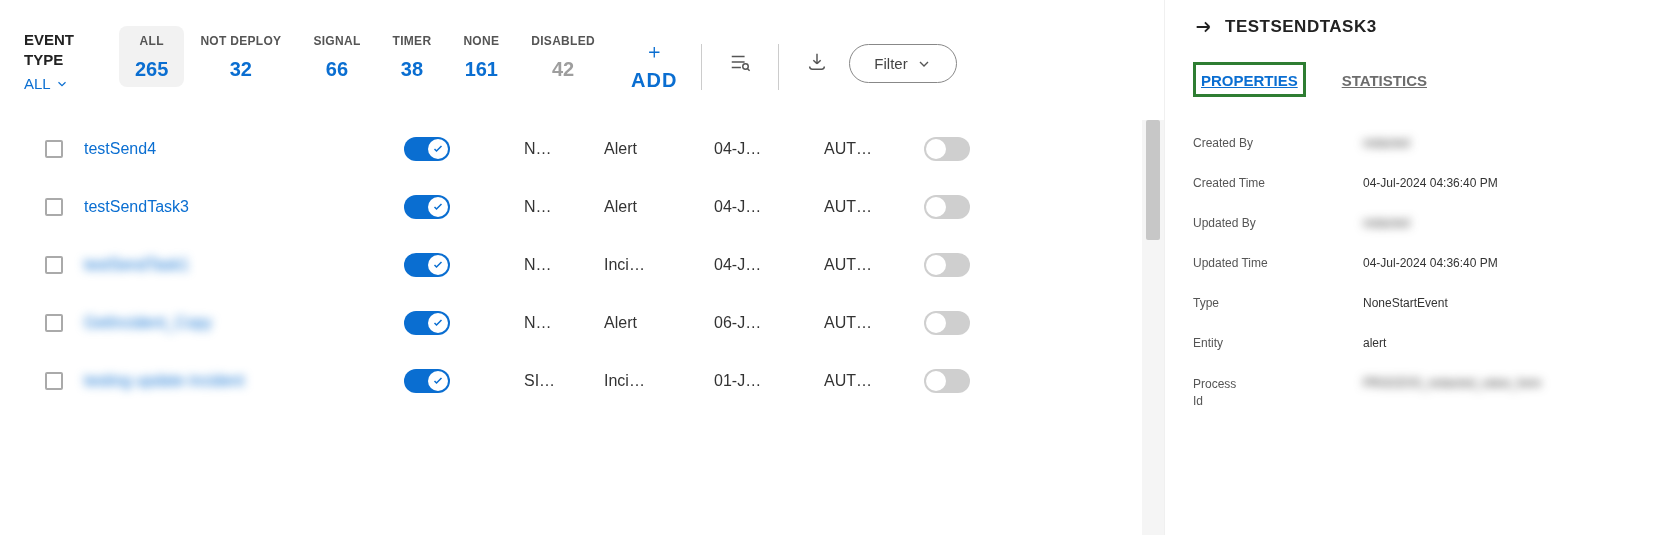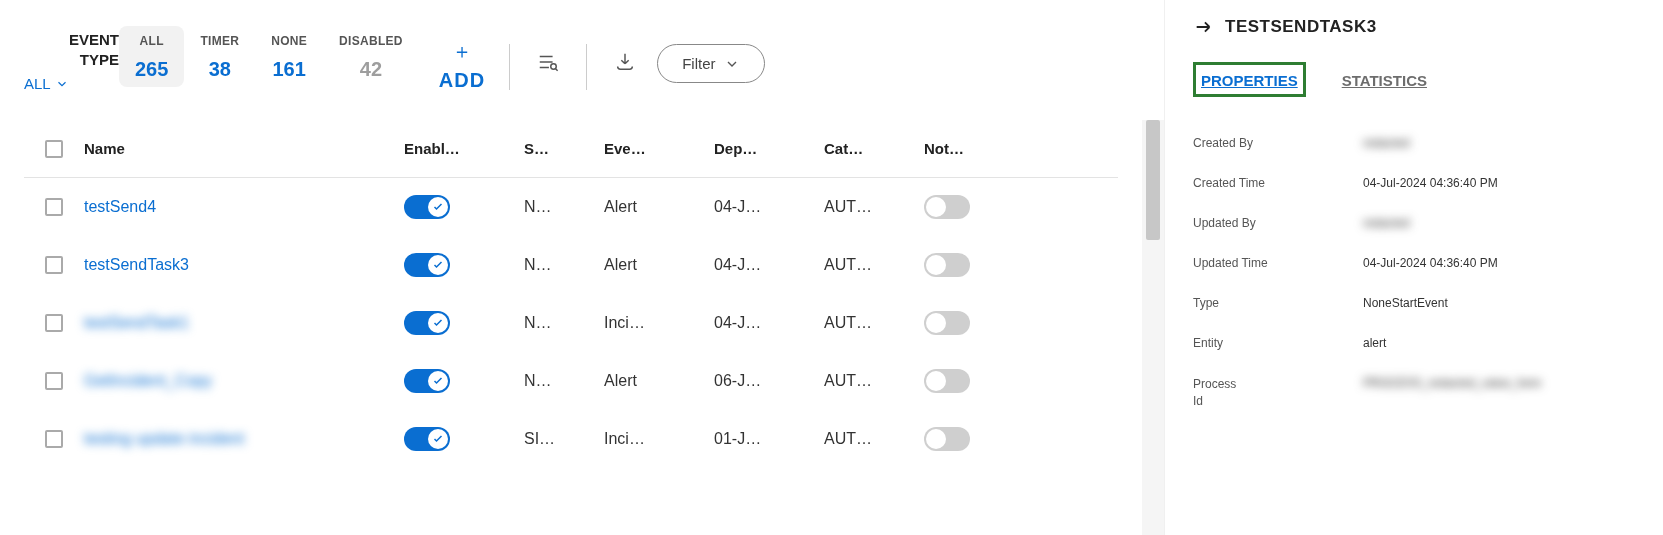--- a/index.html
+++ b/index.html
@@ -29,21 +29,20 @@
     }
     .event-type {
       width: 95px;
       padding-top:10px;
     }
     .event-type .et-label {
       font-size: 15px;
       font-weight: 700;
       color: #222;
       line-height: 1.3;
-      text-align: right;
     }
     .event-type .et-all {
       margin-top: 6px;
       color: #0a6ed1;
       font-size: 15px;
       font-weight: 500;
       display: flex;
       align-items:center;
       gap:4px;
       cursor:pointer;
@@ -261,20 +260,28 @@
             </svg>
         </div>
       </div>
 
       <div class="counters" id="counters">
           <div class="counter selected">
             <div class="c-label">ALL</div>
             <div class="c-value">265</div>
           </div>
           <div class="counter">
+            <div class="c-label">NOT DEPLOY</div>
+            <div class="c-value">32</div>
+          </div>
+          <div class="counter">
+            <div class="c-label">SIGNAL</div>
+            <div class="c-value">66</div>
+          </div>
+          <div class="counter">
             <div class="c-label">TIMER</div>
             <div class="c-value">38</div>
           </div>
           <div class="counter">
             <div class="c-label">NONE</div>
             <div class="c-value">161</div>
           </div>
           <div class="counter disabled">
             <div class="c-label">DISABLED</div>
             <div class="c-value">42</div>
@@ -308,32 +315,20 @@
       <div class="filter-pill">
         <span>Filter</span>
         <svg width="16" height="16" viewBox="0 0 24 24">
             <path fill="none" stroke="#555" stroke-width="2" d="M6 9l6 6 6-6"></path>
           </svg>
       </div>
     </div>
 
     <div class="table-wrap">
       <div class="table">
-        <div class="thead">
-          <div class="col-chk">
-            <input type="checkbox" class="chk" style="">
-          </div>
-          <div class="col-name">Name</div>
-          <div class="col-en">Enabl…</div>
-          <div class="col-s">S…</div>
-          <div class="col-ev">Eve…</div>
-          <div class="col-dep">Dep…</div>
-          <div class="col-cat">Cat…</div>
-          <div class="col-not">Not…</div>
-        </div>
         <div id="tbody">
             <div class="trow">
               <div class="col-chk">
                 <input type="checkbox" class="chk" style="">
               </div>
               <div class="col-name"><span class="link-cell">testSend4</span></div>
               <div class="col-en">
                 <div class="toggle on">
                   <div class="knob">
                     <svg width="12" height="12" viewBox="0 0 24 24">

